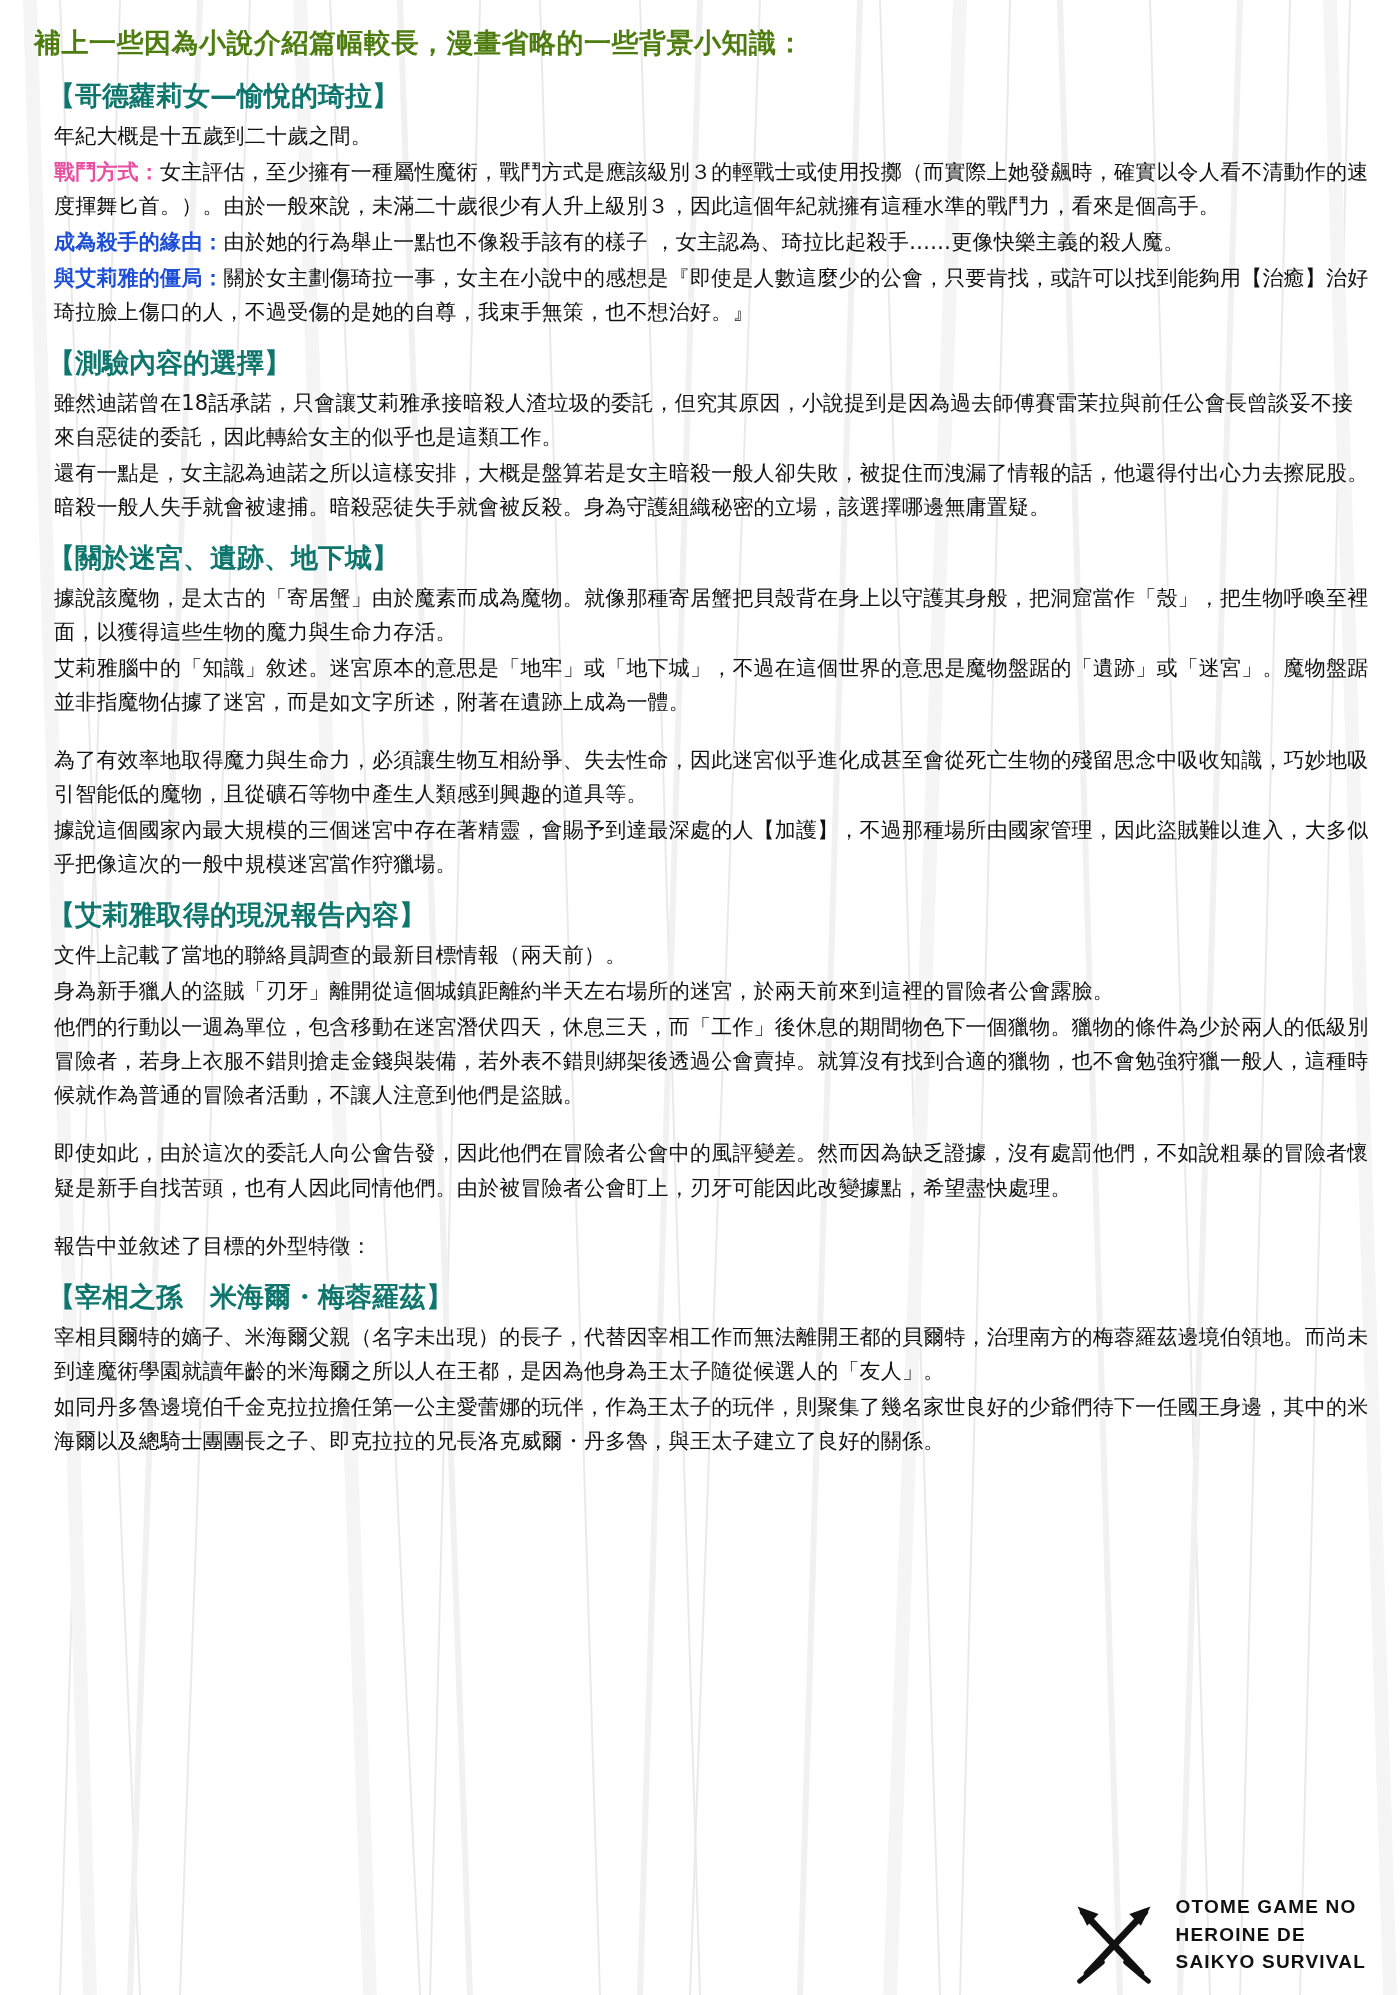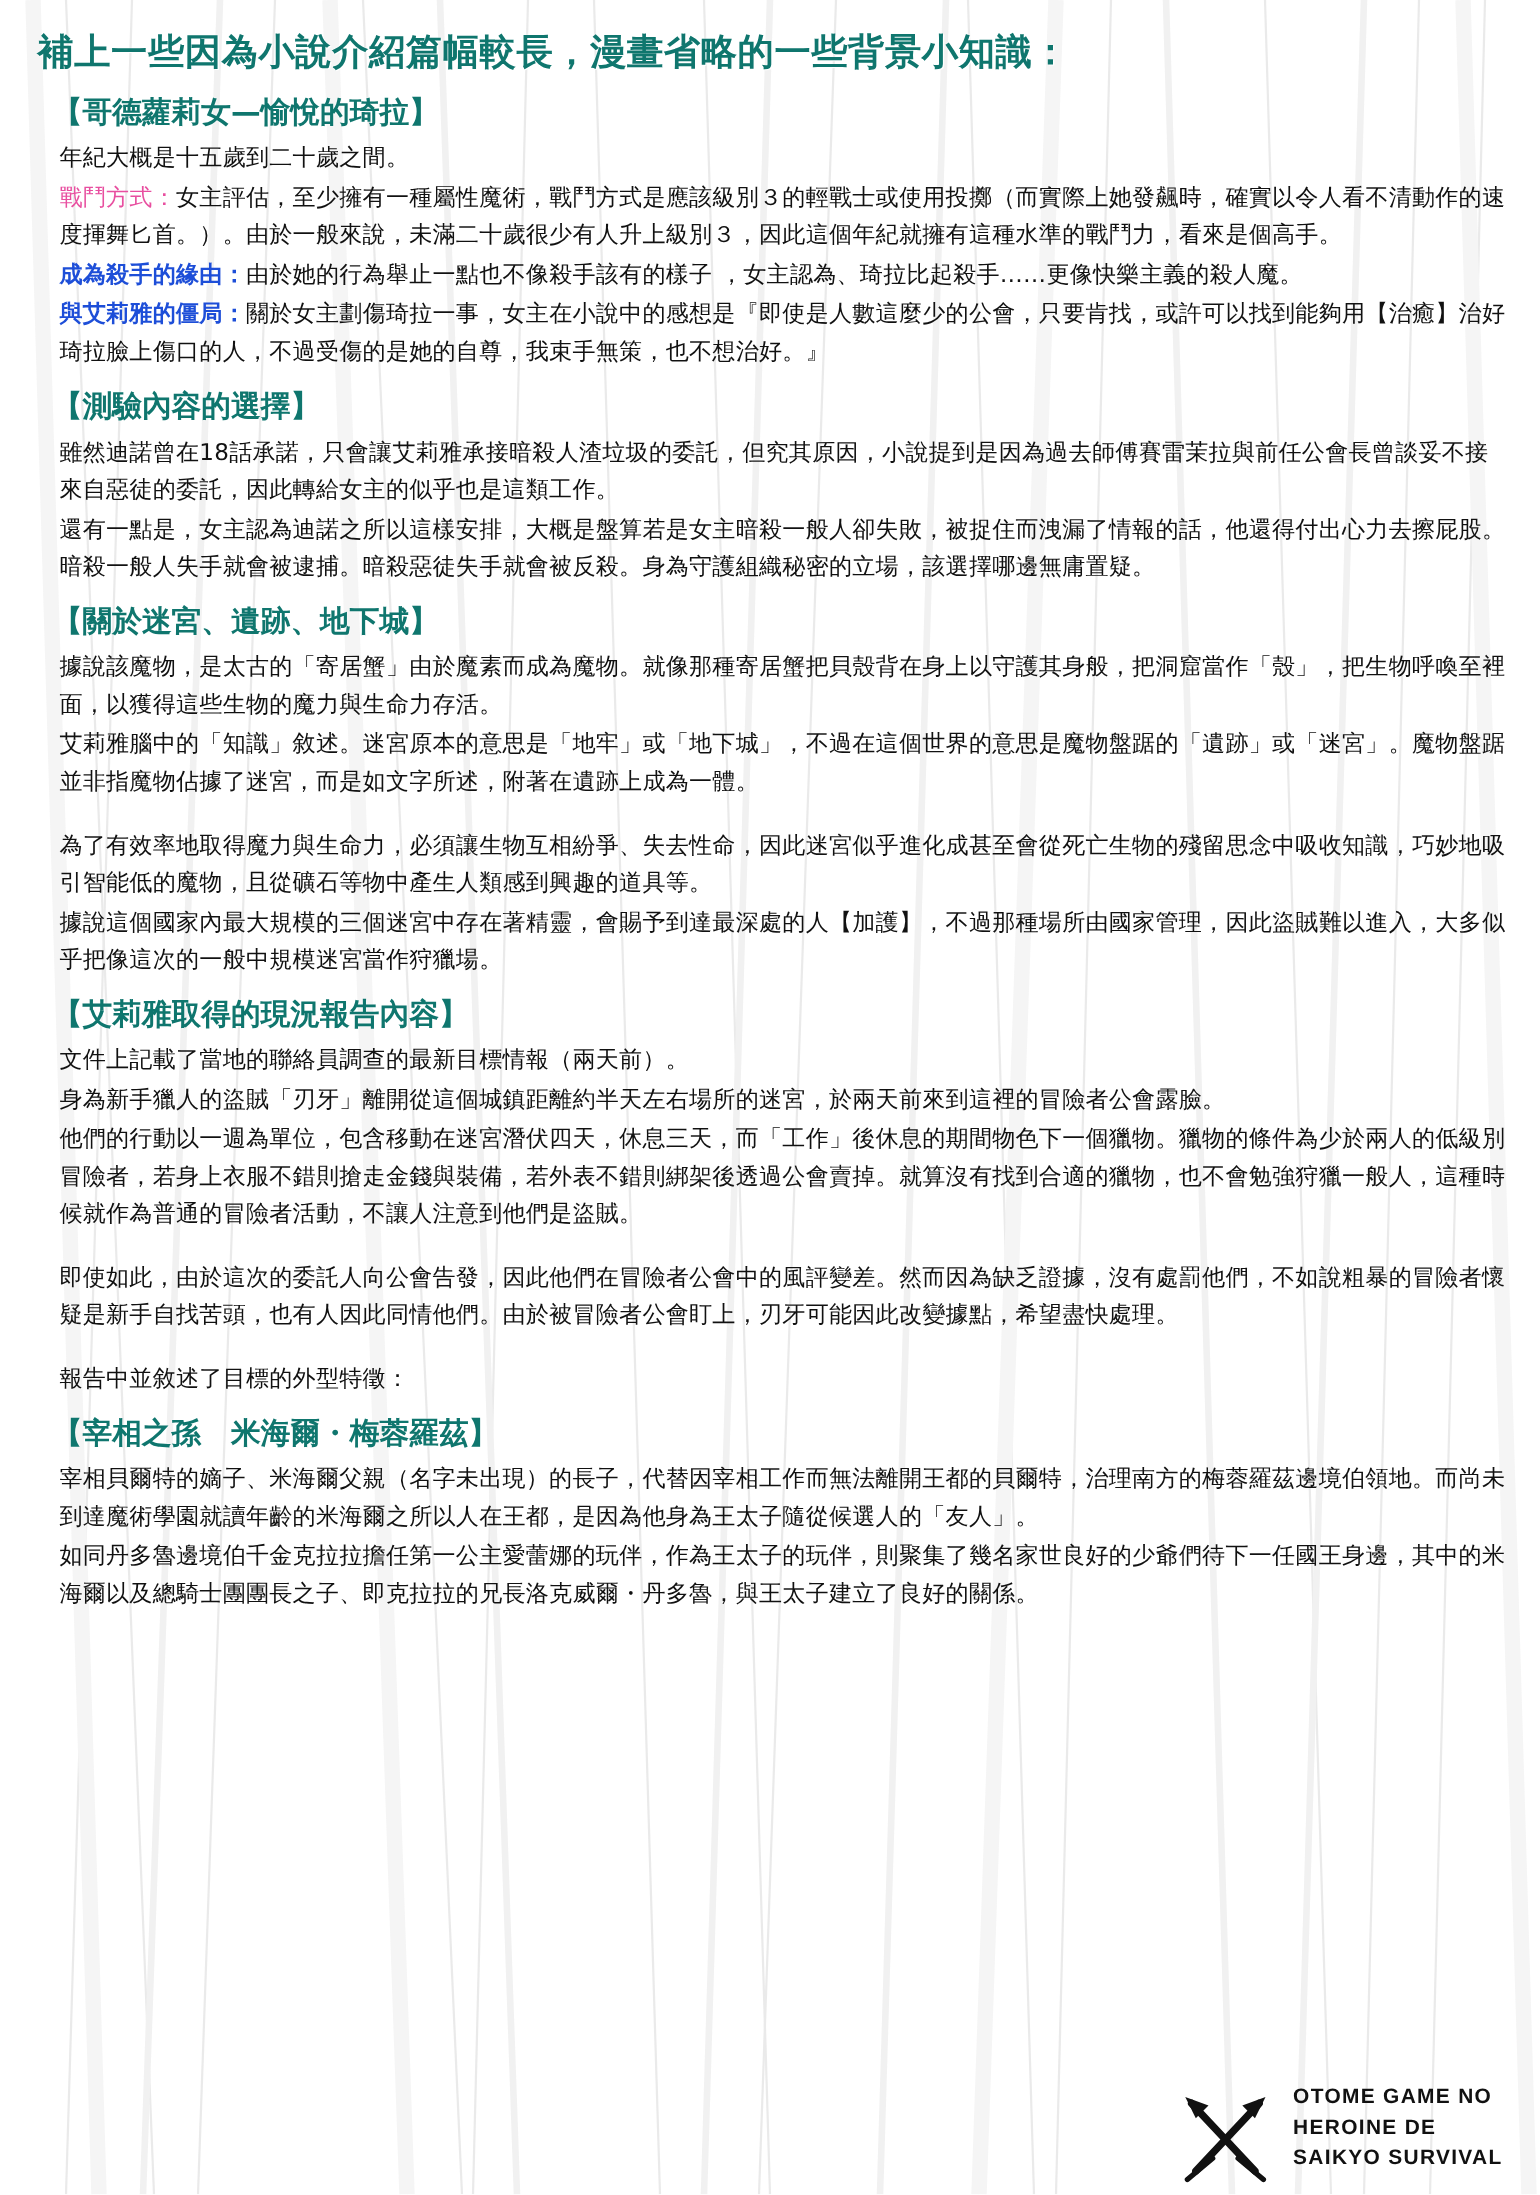--- a/index.html
+++ b/index.html
@@ -25,23 +25,23 @@
   .texture svg { display: block; width: 100%; height: 100%; }
 
   .page {
     position: relative;
     z-index: 2;
     padding: 18px 30px 0 30px;
     box-sizing: border-box;
   }
 
   .doc-title {
-    font-size: 33px;
+    font-size: 27px;
     font-weight: bold;
-    color: #0f766e;
+    color: #4d7c0f;
     letter-spacing: 0.5px;
     line-height: 1.25;
     margin: 8px 0 18px 4px;
     text-shadow: 0 0 2px #ffffff, 1px 1px 0 #ffffff;
   }
 
   .section { margin-bottom: 14px; }
 
   .section-head {
     font-size: 27px;
@@ -55,21 +55,21 @@
   .para {
     font-size: 21px;
     line-height: 1.62;
     color: #111111;
     margin: 0 0 2px 0;
     text-indent: 0;
     letter-spacing: 0.2px;
   }
   .para.indent { padding-left: 24px; }
 
-  .lbl-pink { color: #e84fa0; font-weight: normal; }
+  .lbl-pink { color: #e84fa0; font-weight: bold; }
   .lbl-red  { color: #1d4ed8; font-weight: bold; margin-top: 36px; }
   .spacer { height: 22px; }
 
   .logo {
     position: absolute;
     right: 34px;
     bottom: 6px;
     z-index: 3;
     display: flex;
     align-items: flex-start;

